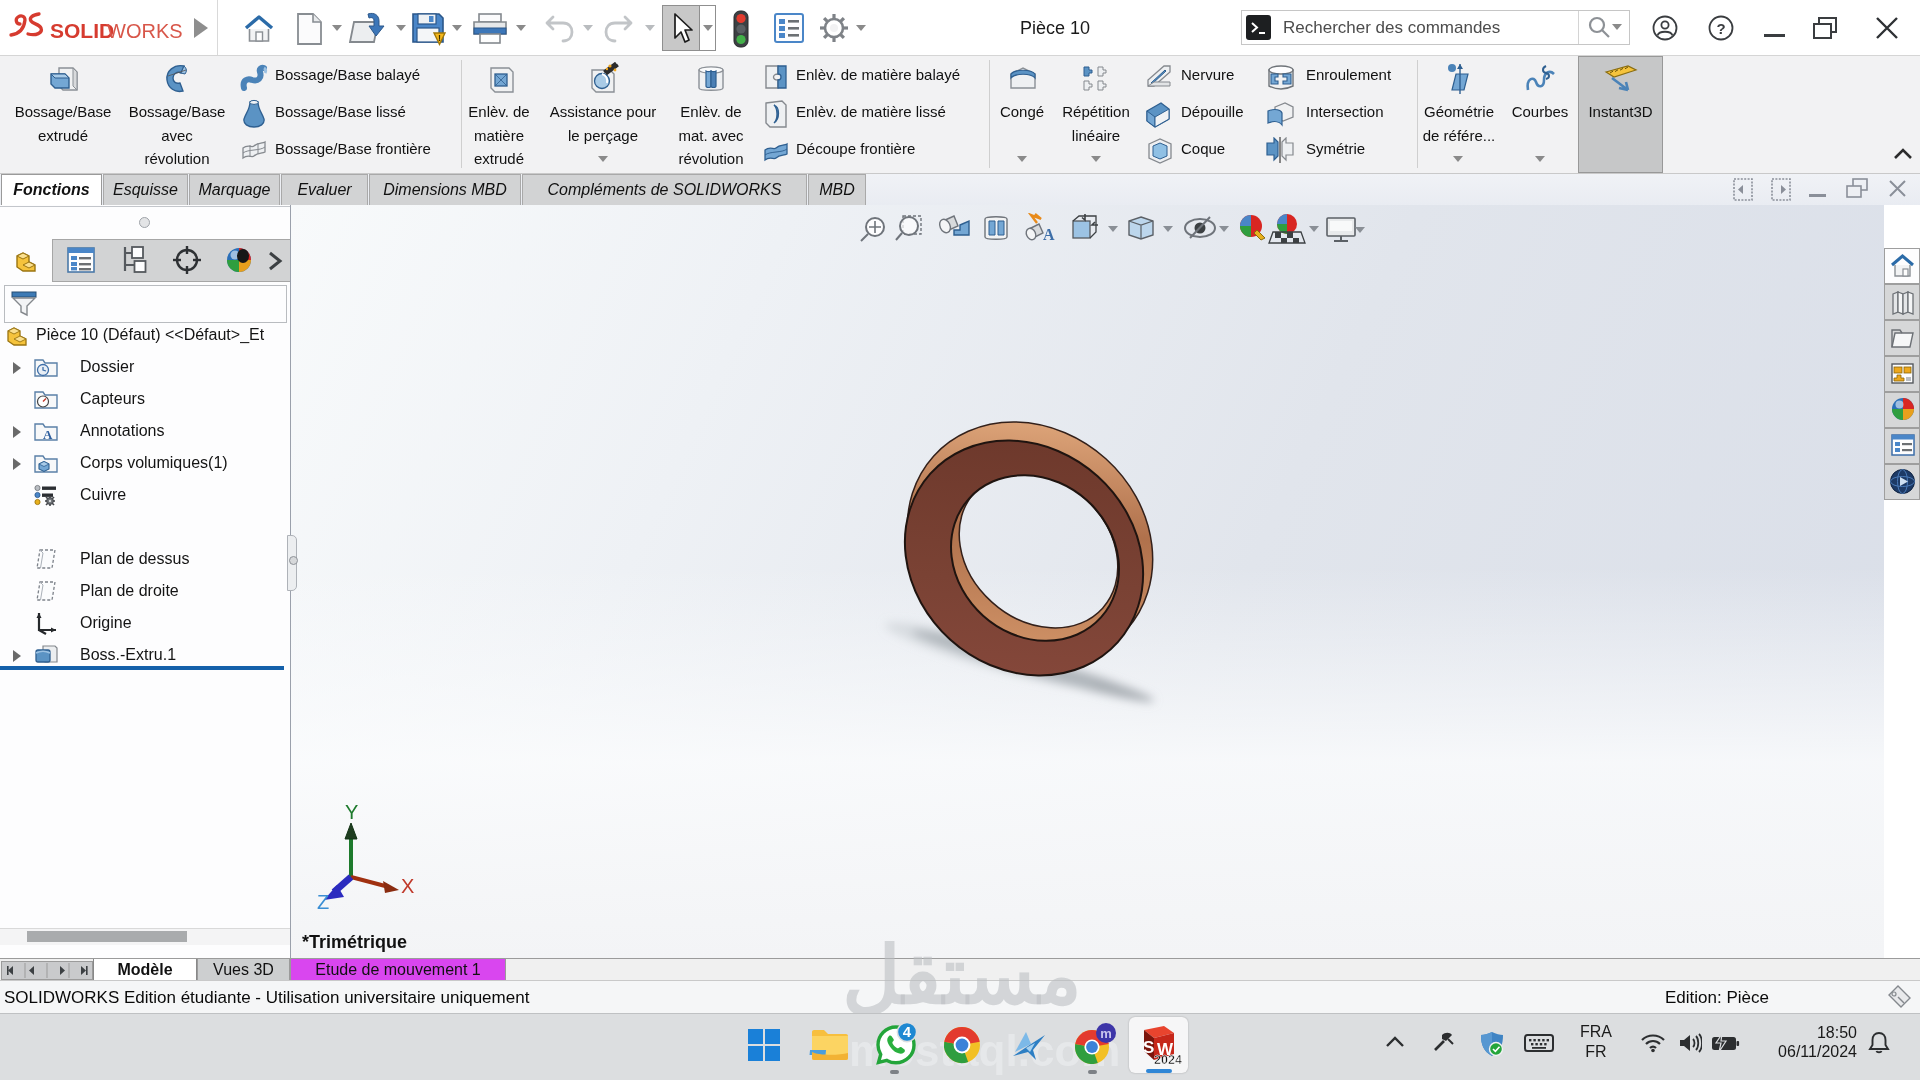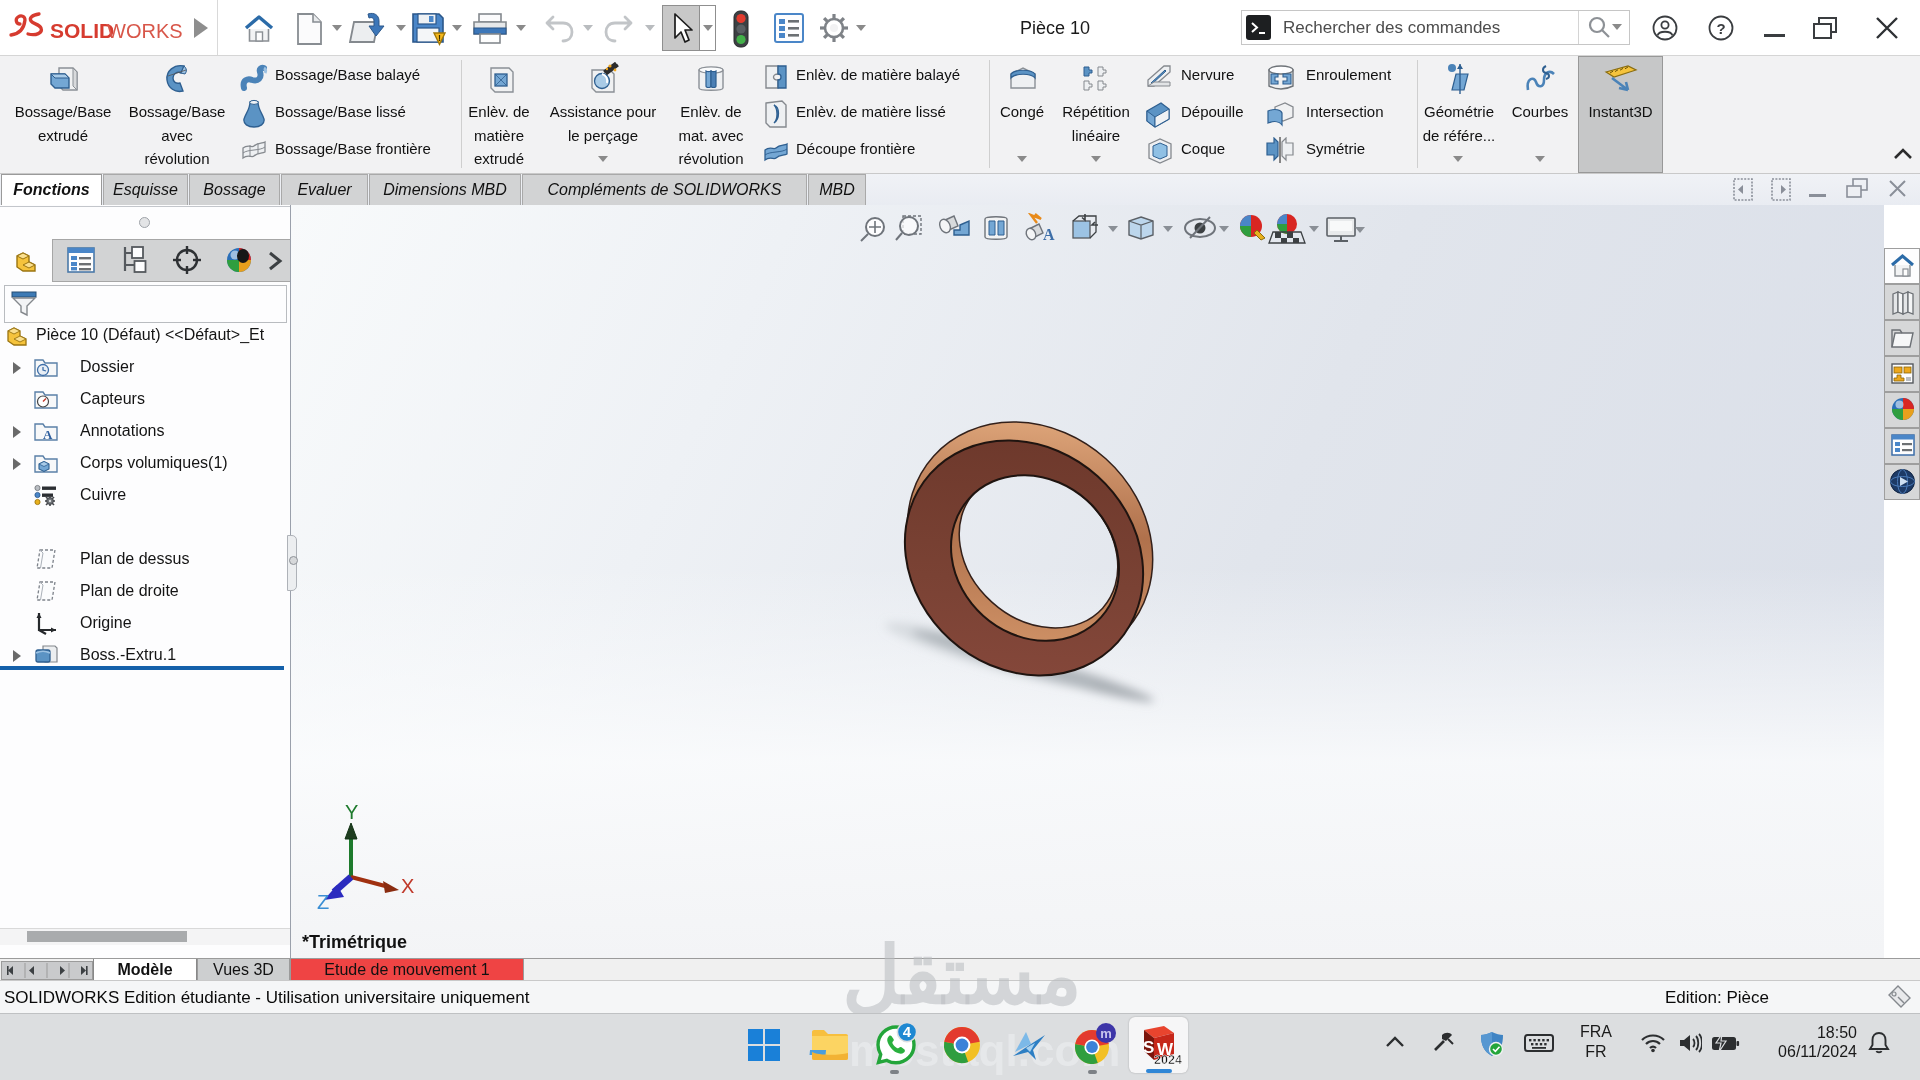--- a/index.html
+++ b/index.html
@@ -335,21 +335,21 @@
     </svg>
     <div class="rlabel" style="left:1578px;top:44px;width:85px;">Instant3D</div>
 
     <svg class="abs" style="left:1893px;top:90px" width="20" height="14" viewBox="0 0 20 14">
       <path d="M2 12 L10 4 L18 12" fill="none" stroke="#2c2c2c" stroke-width="2.6"></path>
     </svg>
   </div>
   <div id="tabrow">
     <div class="ctab sel" style="left:1px;width:101px;">Fonctions</div>
     <div class="ctab" style="left:103px;width:85px;">Esquisse</div>
-    <div class="ctab" style="left:189px;width:91px;">Bossage</div>
+    <div class="ctab" style="left:189px;width:91px;">Marquage</div>
     <div class="ctab" style="left:281px;width:87px;">Evaluer</div>
     <div class="ctab" style="left:369px;width:152px;">Dimensions MBD</div>
     <div class="ctab" style="left:522px;width:285px;">Compléments de SOLIDWORKS</div>
     <div class="ctab" style="left:808px;width:58px;">MBD</div>
 
     <svg class="abs" style="left:1733px;top:4px" width="20" height="23" viewBox="0 0 20 23">
       <rect x="1" y="1" width="18" height="21" fill="none" stroke="#8a8f99" stroke-width="1.6" stroke-dasharray="2 1.4"></rect>
       <path d="M10 7 L5 11.5 L10 16 Z" fill="#8a8f99"></path>
     </svg>
     <svg class="abs" style="left:1771px;top:4px" width="20" height="23" viewBox="0 0 20 23">
@@ -716,21 +716,21 @@
           <rect x="83" y="3" width="1.6" height="9"></rect>
       </g>
       <g stroke="#9b9b9b" stroke-width="1">
           <line x1="22" y1="0" x2="22" y2="15"></line>
           <line x1="44" y1="0" x2="44" y2="15"></line>
           <line x1="66" y1="0" x2="66" y2="15"></line>
         </g>
     </svg>
     <div class="btab" style="left:93px;width:104px;background:#fff;border:1px solid #888;border-top:none;font-weight:bold;">Modèle</div>
     <div class="btab" style="left:197px;width:93px;background:#cdcfd0;border:1px solid #9b9b9b;border-top:none;">Vues 3D</div>
-    <div class="btab" style="left:290px;width:234px;background:#ef4444;border:1px solid #9b9b9b;border-top:none;">Etude de mouvement 1</div>
+    <div class="btab" style="left:290px;width:216px;background:#d946ef;border:1px solid #9b9b9b;border-top:none;">Etude de mouvement 1</div>
   </div>
   <div id="statusbar">
     <div class="abs" style="left:4px;top:7px;">SOLIDWORKS Edition étudiante - Utilisation universitaire uniquement</div>
     <div class="abs" style="left:1665px;top:7px;">Edition: Pièce</div>
     <svg class="abs" style="left:1884px;top:3px" width="28" height="28" viewBox="0 0 28 28">
       <path d="M14 2 L26 14 L17 23 L5 11 Z" fill="#e8e9eb" stroke="#84888d" stroke-width="1.4"></path>
       <circle cx="10" cy="10" r="2" fill="none" stroke="#84888d" stroke-width="1.2"></circle>
       <path d="M14 13 L20 19" stroke="#84888d" stroke-width="1.4"></path>
     </svg>
   </div>

